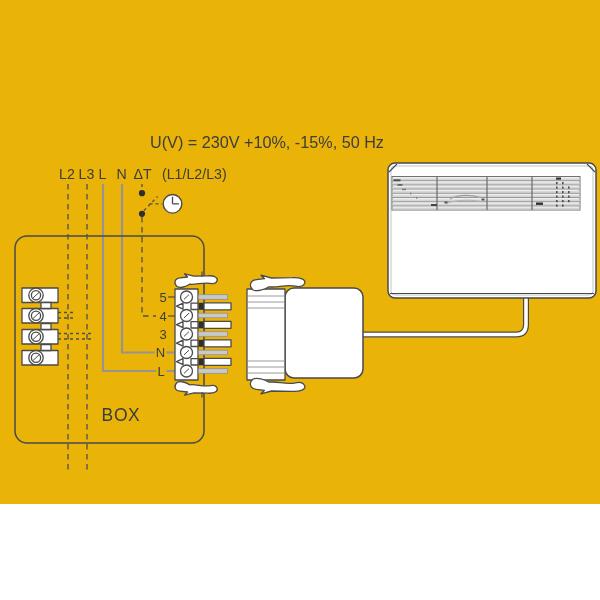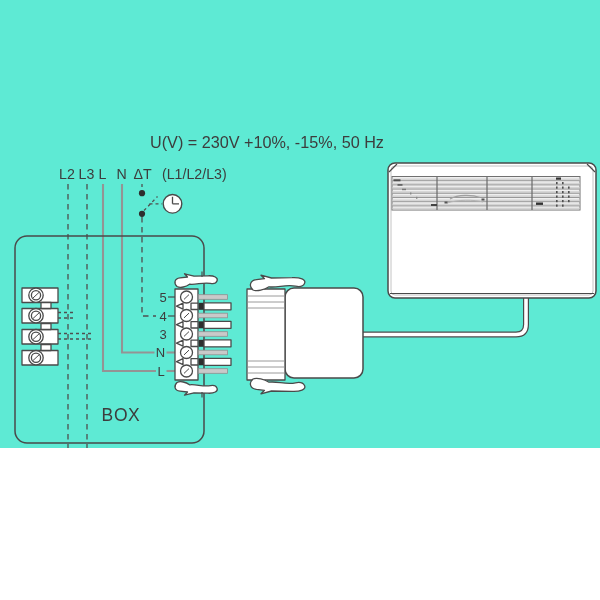--- a/index.html
+++ b/index.html
@@ -1,16 +1,16 @@
 <!DOCTYPE html>
 <html><head>
 <meta charset="utf-8">
 <style>
   html,body { margin:0; padding:0; background:#ffffff; }
-  .canvas { position:relative; width:600px; height:448px; background:#5eead4; overflow:hidden; }
+  .canvas { position:relative; width:600px; height:504px; background:#eab308; overflow:hidden; }
   svg { display:block; }
   svg text { font-family:"Liberation Sans", sans-serif; fill:#3d3d3d; }
   .t-title { font-size:16.2px; }
   .t-label { font-size:14.2px; }
   .t-pin   { font-size:13px; }
   .t-box   { font-size:17.5px; letter-spacing:0.6px; }
   .ln      { stroke:#4a4a4a; fill:none; }
   .wire    { stroke:#949494; stroke-width:2.1; fill:none; }
   .dash    { stroke:#4f4f4f; stroke-width:1.3; fill:none; stroke-dasharray:5.5 4.5; }
   .dash3   { stroke:#4f4f4f; stroke-width:1.3; fill:none; stroke-dasharray:3 3; }

